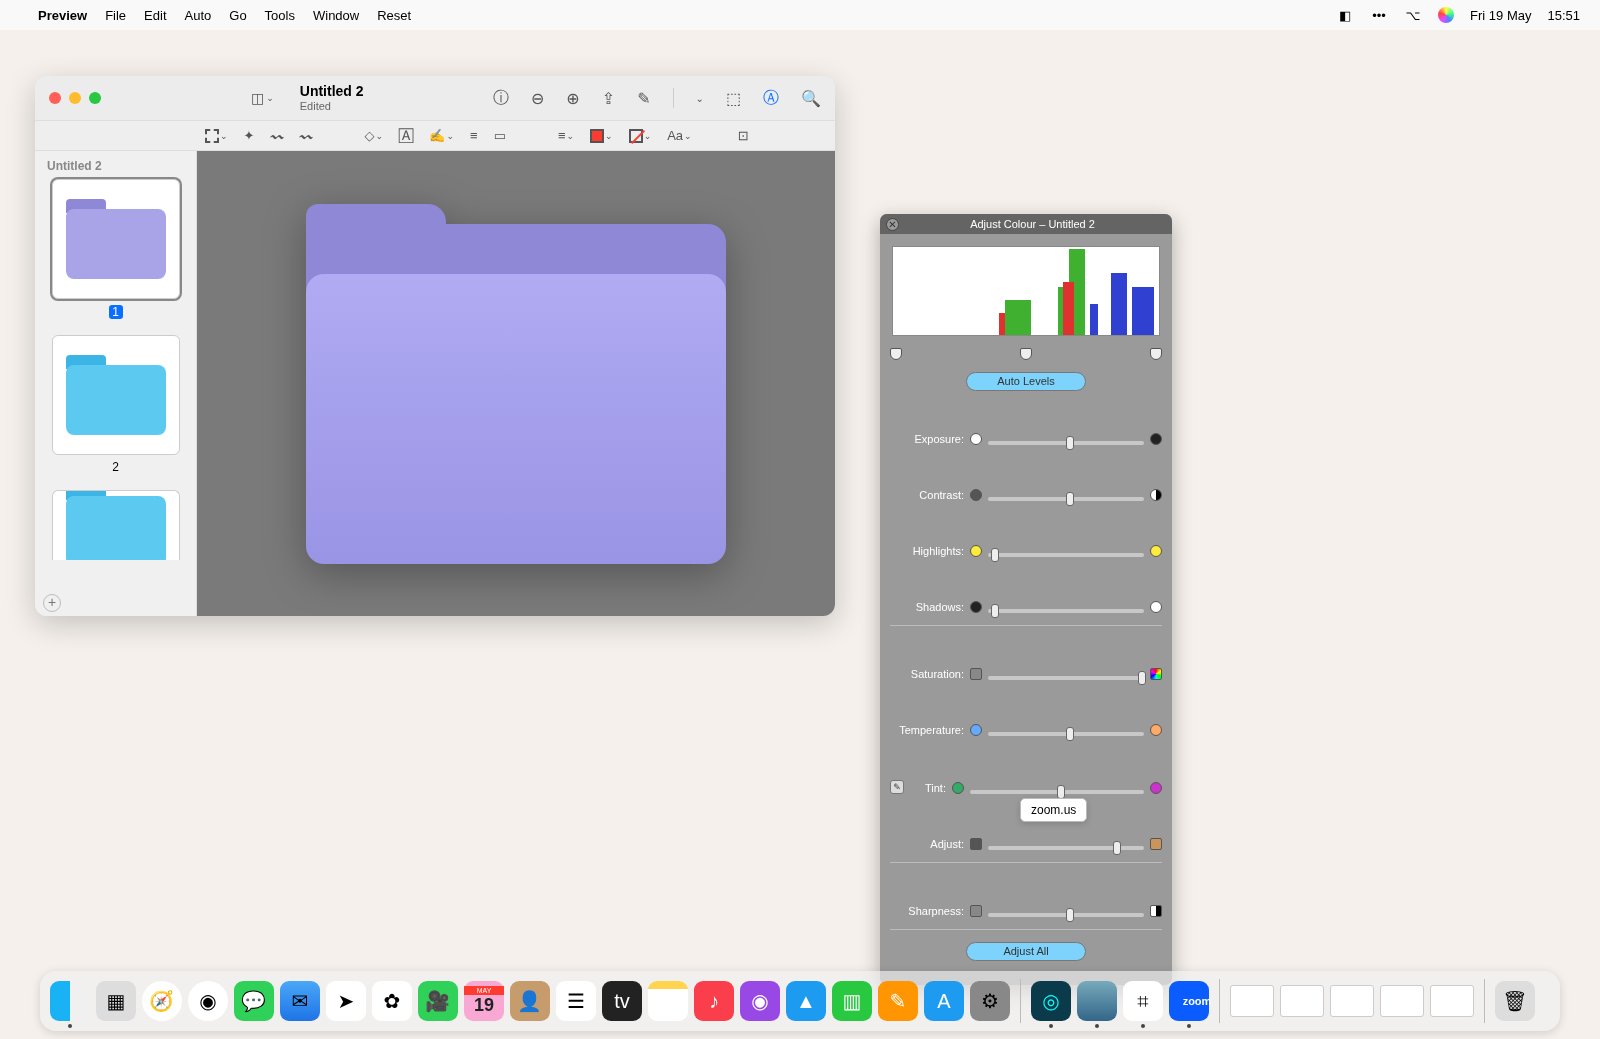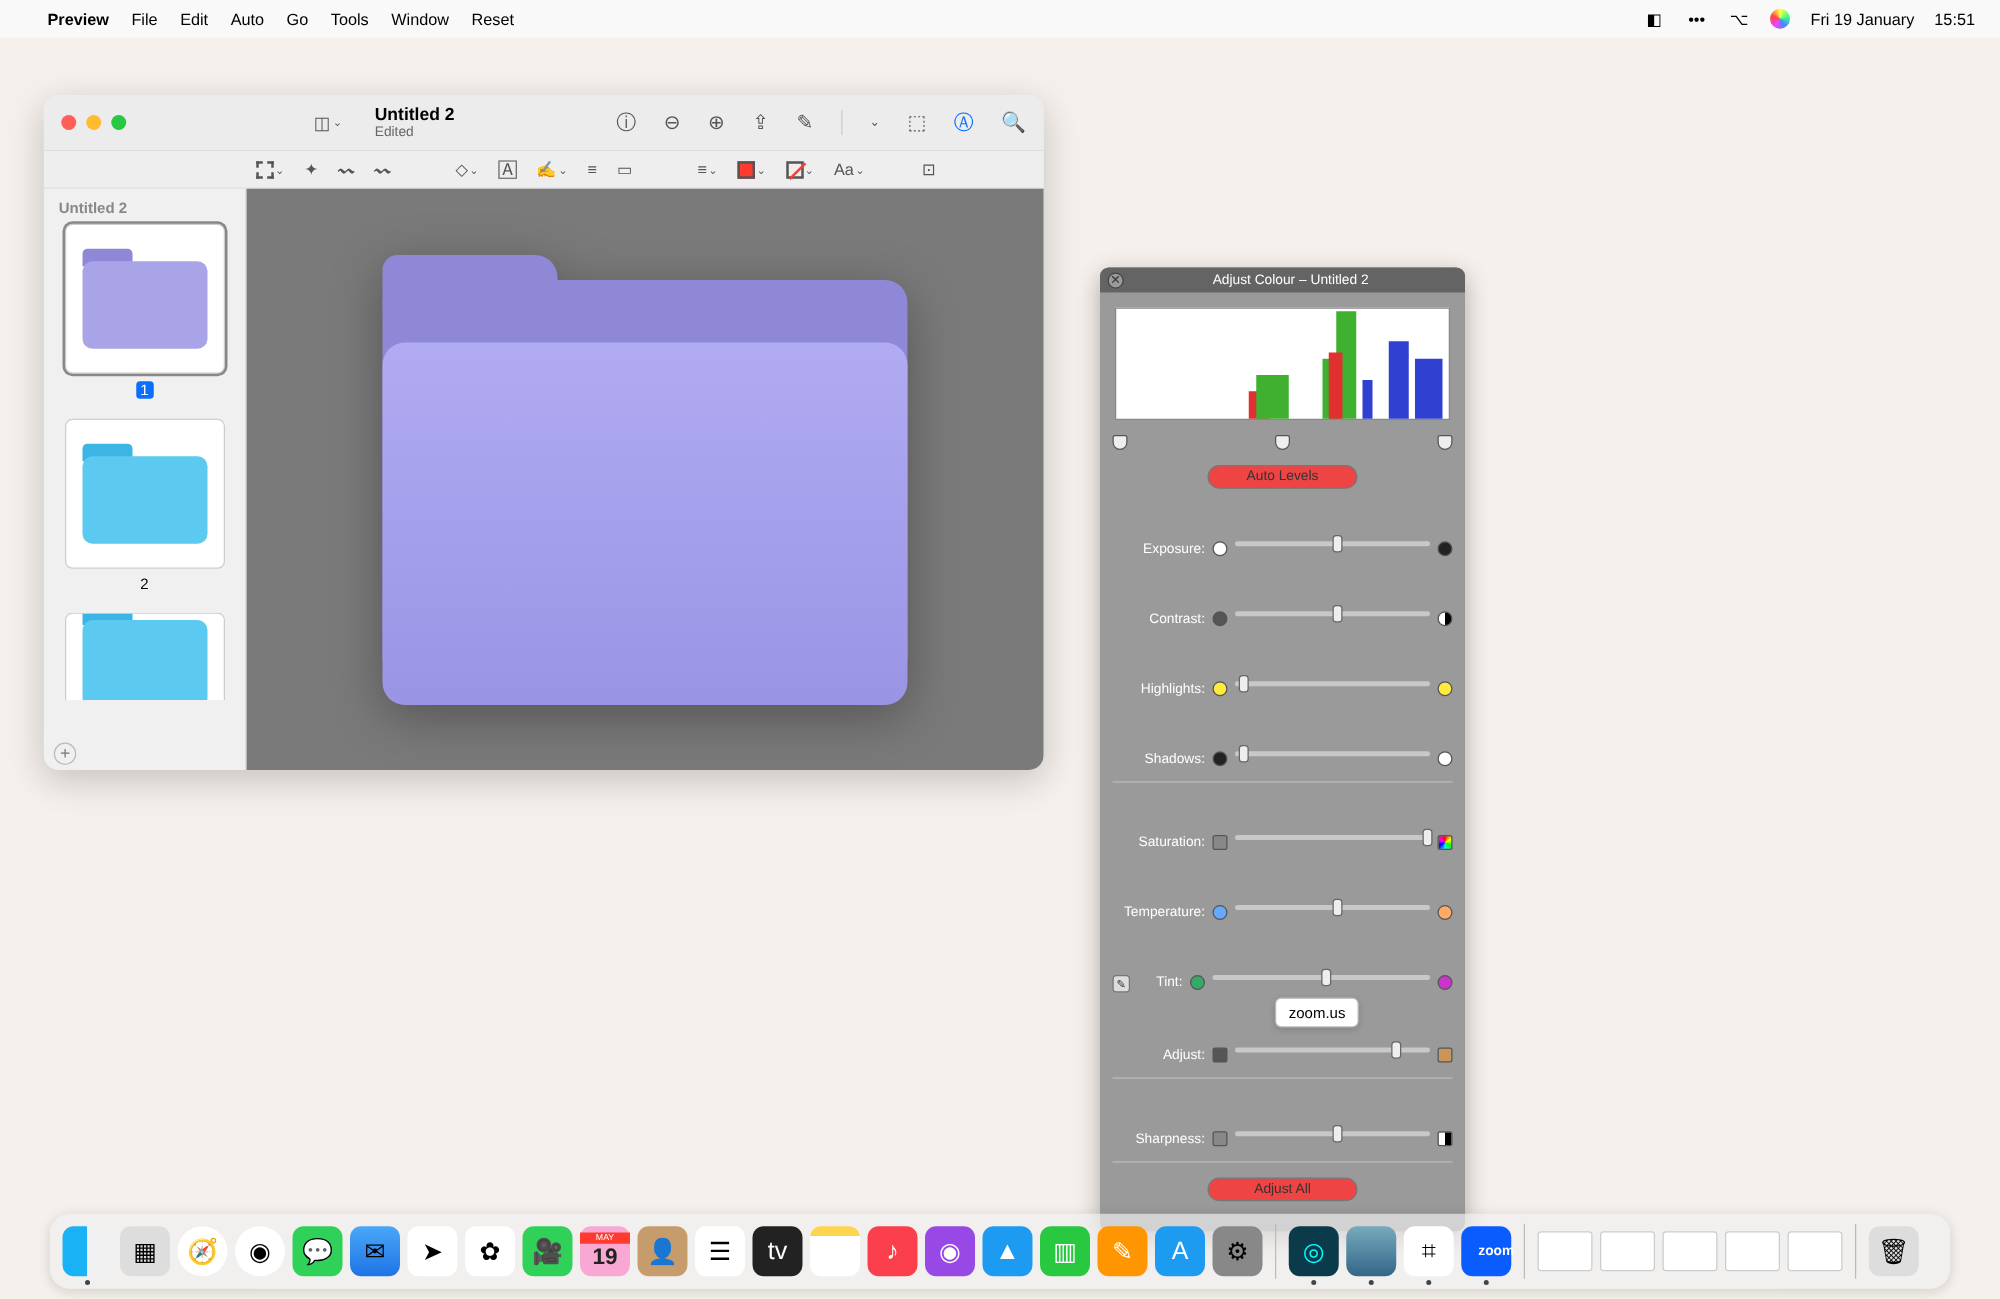--- a/index.html
+++ b/index.html
@@ -122,22 +122,22 @@
   font-size: 11px;
 }
 .adjust-titlebar { height: 20px; background:#646464; border-radius:7px 7px 0 0; display:flex; align-items:center; padding:0 6px; font-size:11px;}
 .adjust-titlebar .close{ width:13px;height:13px;border-radius:50%;background:#9a9a9a; border:1px solid #444; display:flex;align-items:center;justify-content:center;font-size:10px;color:#333;}
 .adjust-titlebar .title{ margin:0 auto; }
 .histogram { margin:12px; height:90px; background:#fff; position:relative; border:1px solid #888;}
 .hist-bars { position:absolute; bottom:0; left:0; right:0; height:100%; }
 .hb { position:absolute; bottom:0; }
 .hist-handles { display:flex; justify-content:space-between; margin:0 10px 8px; font-size:10px;}
 .hist-handle { width:12px; height:12px; background:#eee; border:1px solid #555; border-radius:2px 2px 6px 6px; }
-.ac-btn { display:block; margin:12px auto; width:120px; height:19px; background:#ef4444; border:1px solid #777; border-radius:10px; color:#333; font-size:11px; text-align:center; line-height:17px;}
-.slider-row { display:flex; align-items:flex-start; padding:2px 10px; gap:6px;margin-top:40px;}
+.ac-btn { display:block; margin:12px auto; width:120px; height:19px; background:#7dd3fc; border:1px solid #777; border-radius:10px; color:#333; font-size:11px; text-align:center; line-height:17px;}
+.slider-row { display:flex; align-items:flex-end; padding:2px 10px; gap:6px;margin-top:40px;}
 .slider-row .label { width:74px; text-align:right; }
 .slider-row .ic { width:12px; height:12px; border-radius:50%; border:1px solid #555; display:inline-block; flex-shrink:0;}
 .slider-row .ic.sq { border-radius:2px; }
 .slider-track { flex:1; height:4px; background:#c8c8c8; border-radius:2px; position:relative; }
 .slider-thumb { position:absolute; top:-5px; width:8px; height:14px; background:#eee; border:1px solid #666; border-radius:3px; }
 .hr { height:1px; background:#bbb; margin:10px; }
 .tint-btn{ width:14px;height:14px; background:#ddd; border:1px solid #777; border-radius:3px; display:flex;align-items:center;justify-content:center; font-size:9px; color:#333;}
 
 
 .dock-tooltip {
@@ -217,21 +217,21 @@
     <span>Go</span>
     <span>Tools</span>
     <span>Window</span>
     <span>Reset</span>
   </div>
   <div class="right">
     <span class="mb-icon">◧</span>
     <span class="mb-icon">•••</span>
     <span class="mb-icon">⌥</span>
     <span class="siri-icon"></span>
-    <span>Fri 19 January</span>
+    <span>Fri 19 May</span>
     <span>15:51</span>
   </div>
 </div>
 
 <div class="preview-window">
   <div class="titlebar">
     <div class="traffic">
       <div class="tl red"></div>
       <div class="tl yel"></div>
       <div class="tl grn"></div>

